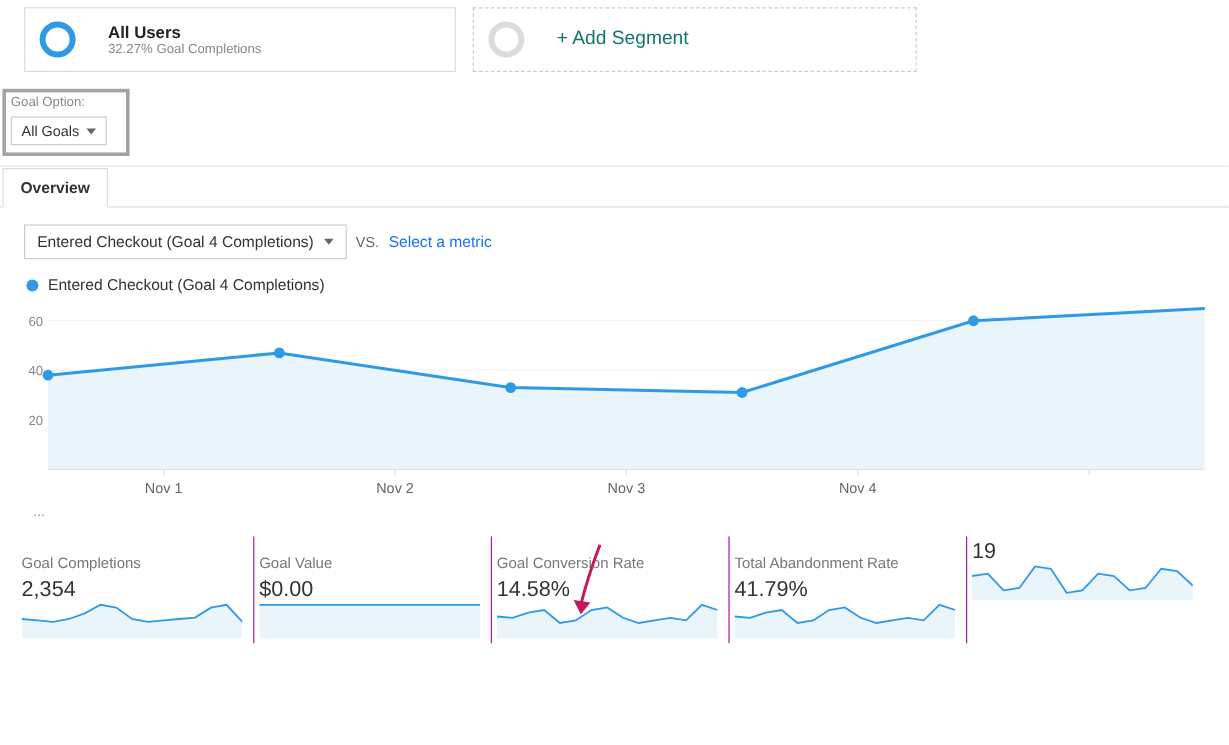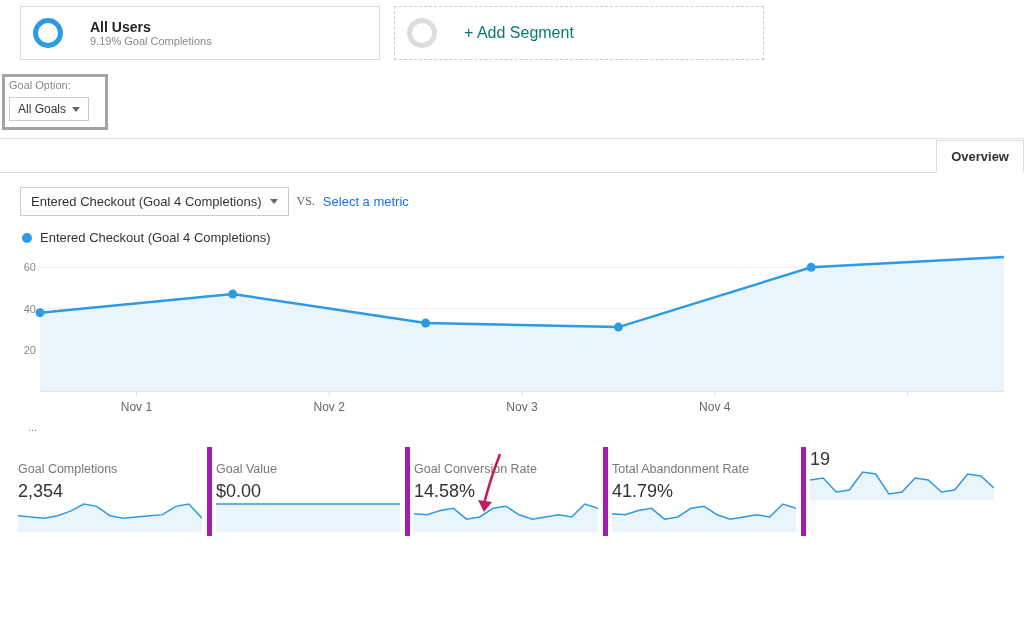--- a/index.html
+++ b/index.html
@@ -13,46 +13,46 @@
   .circle-icon.gray { border-color:#dcdcdc; }
   .seg-title { font-weight:bold; font-size:14px; color:#222; }
   .seg-sub { font-size:11px; color:#888; }
   
   .goal-option-wrap { margin: 6px 0 0 2px; padding:2px 4px 6px 4px; border:3px solid #a3a3a3; width:106px; }
   .goal-option-label { font-size:11px; color:#888; margin-bottom:6px; }
   .goal-select { border:1px solid #ccc; padding:4px 8px; font-size:12px; display:inline-flex; align-items:center; gap:6px; cursor:pointer; }
   .caret-down { width:0; height:0; border-left:4px solid transparent; border-right:4px solid transparent; border-top:5px solid #666; }
   .hr { border-top:1px solid #e4e4e4; margin-top:8px; }
   
-  .tab-row { border-bottom:1px solid #dcdcdc; padding:0 0 0 2px; margin-top:0;text-align:right; }
+  .tab-row { border-bottom:1px solid #dcdcdc; padding:0 0 0 2px; margin-top:0; }
   .tab { display:inline-block; border:1px solid #dcdcdc; border-bottom:1px solid #fff; padding:8px 14px; font-size:13px; font-weight:bold; color:#333; background:#fff; position:relative; top:1px; cursor:pointer; }
   
   .metric-row { padding:14px 0 4px 20px; display:flex; align-items:center; gap:8px; font-size:13px; }
   .metric-select { border:1px solid #ccc; padding:6px 10px; display:inline-flex; align-items:center; gap:8px; cursor:pointer; }
-  .vs-text { font-size:12px; color:#666;font-family:Liberation Serif, serif; }
+  .vs-text { font-size:12px; color:#666; }
   .link { color:#1a73e8; cursor:pointer; font-size:13px; }
   
   .chart-wrap { padding:4px 14px 0 14px; }
   .legend { display:flex; align-items:center; gap:8px; font-size:13px; padding:6px 8px; }
   .dot { width:10px; height:10px; background:#2e9ae6; border-radius:50%; }
   svg.chart { width:994px; height:170px; display:block; }
   .ytick { font-size:11px; fill:#888; }
   .xtick { font-size:12px; fill:#666; }
   .grid { stroke:#eee; stroke-width:1; }
   .linepath { stroke:#2e9ae6; stroke-width:2.5; fill:none; }
   .areapath { fill:#eaf4fb; }
   .pt { fill:#2e9ae6; }
   .ellipsis { font-size:11px; color:#888; padding-left:14px; }
   
   .arrow-svg { position:absolute; left:460px; top:450px; width:80px; height:70px; pointer-events:none; }
   .arrow-path { stroke:#c4195e; stroke-width:2.5; fill:none; }
   .arrow-head { fill:#c4195e; }
   
   .metrics-row { display:flex; padding:14px 6px 10px 14px; gap:0; }
-  .mcard { width:198px; border-right:5px solid #a21caf; padding:0 10px 4px 4px; }
+  .mcard { width:198px; border-right:1px solid #a21caf; padding:0 10px 4px 4px; }
   .mcard:last-child { border-right:none; }
   .mlabel { font-size:12.5px; color:#777; line-height:1.3; min-height:32px; display:flex; align-items:flex-end; padding-bottom:2px;}
   .mval { font-size:18px; color:#333; font-weight:400; padding:2px 0 0 0; }
   svg.spark { width:184px; height:30px; display:block; }
   .spark-area { fill:#eaf4fb; }
   .spark-line { stroke:#2e9ae6; stroke-width:1.5; fill:none; }
   
   .tooltip-box { position:absolute; left:544px; top:555px; width:254px; background:#3b3b3b; color:#e8e8e8; font-size:11.5px; padding:10px 12px; border:3px solid #c4195e; }
   .tooltip-box::before { content:""; position:absolute; left:-8px; top:16px; width:0;height:0;border-top:6px solid transparent;border-bottom:6px solid transparent;border-right:6px solid #3b3b3b;}
   .rel { position:relative; }
@@ -60,21 +60,21 @@
 </head>
 <body>
 
 <div class="rel">
 
 <div class="row segment-row">
   <div class="seg-card">
     <div class="circle-icon"></div>
     <div>
       <div class="seg-title">All Users</div>
-      <div class="seg-sub">9.19% Goal Completions</div>
+      <div class="seg-sub">32.27% Goal Completions</div>
     </div>
   </div>
   <div class="seg-card ghost">
     <div class="circle-icon gray"></div>
     <div>+ Add Segment</div>
   </div>
 </div>
 
 <div class="goal-option-wrap">
   <div class="goal-option-label">Goal Option:</div>

